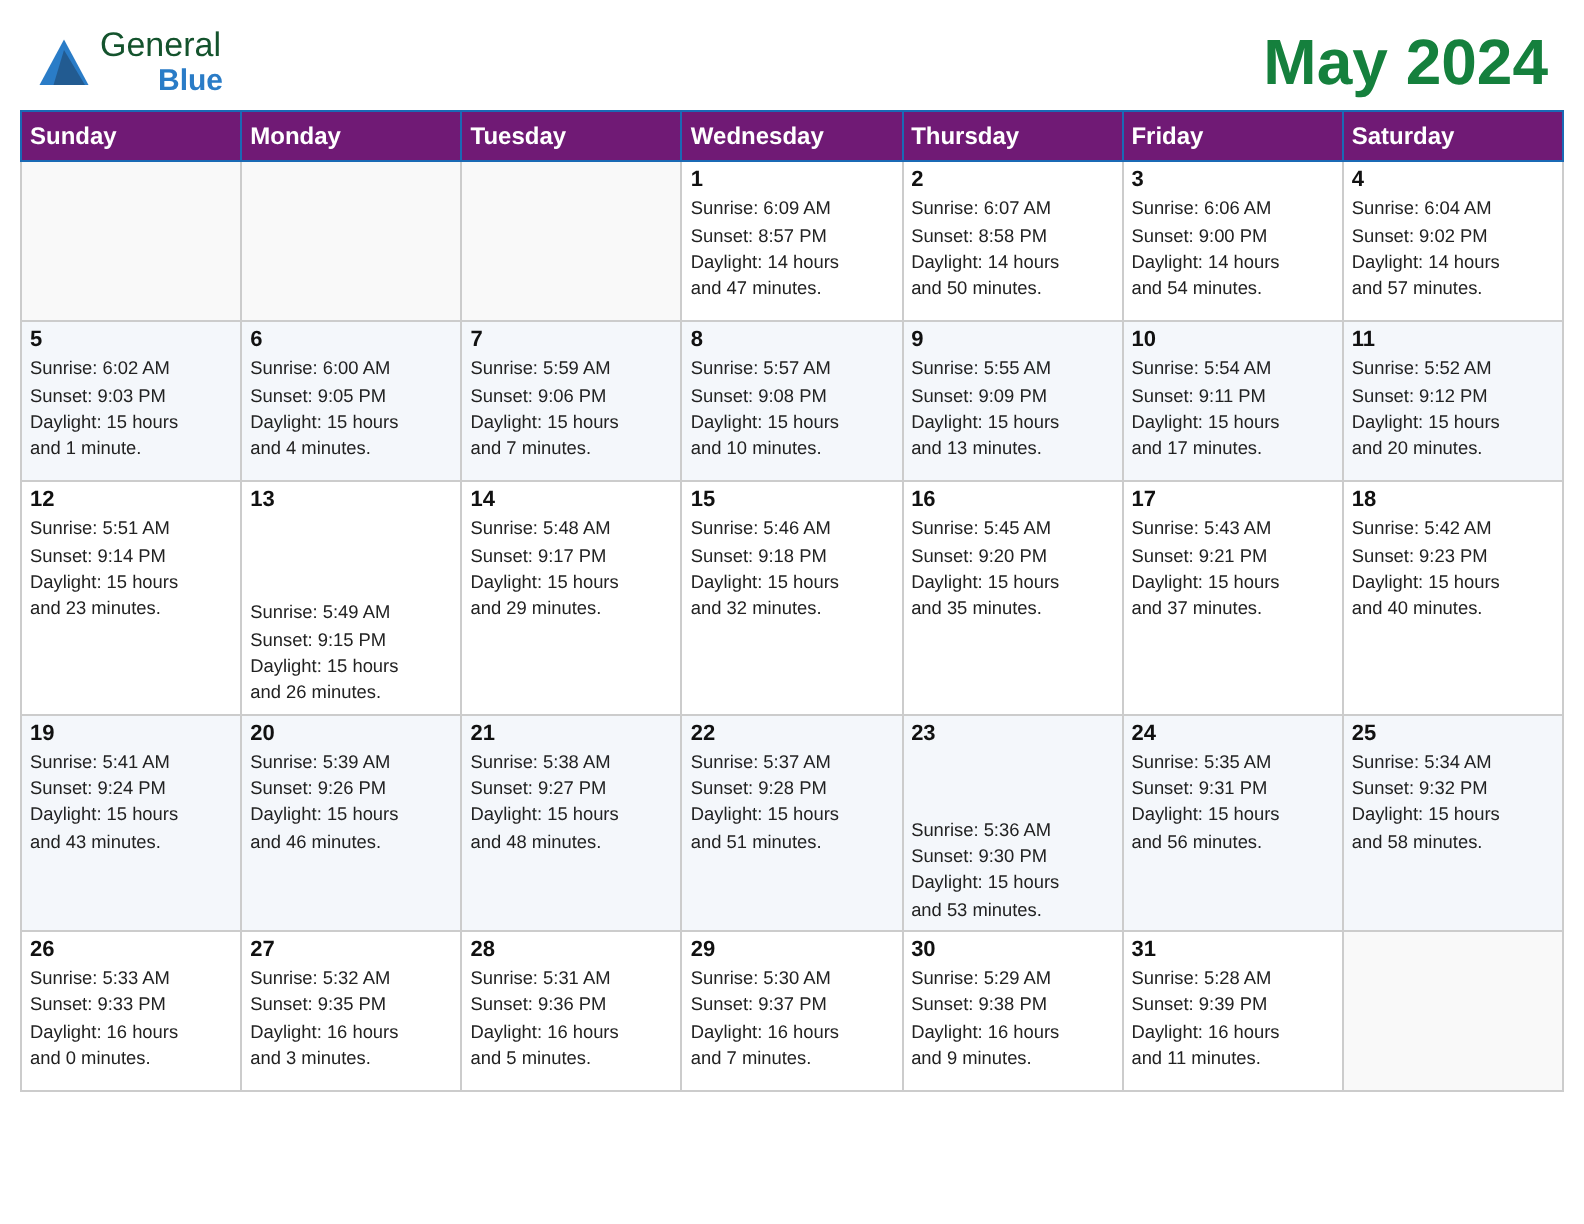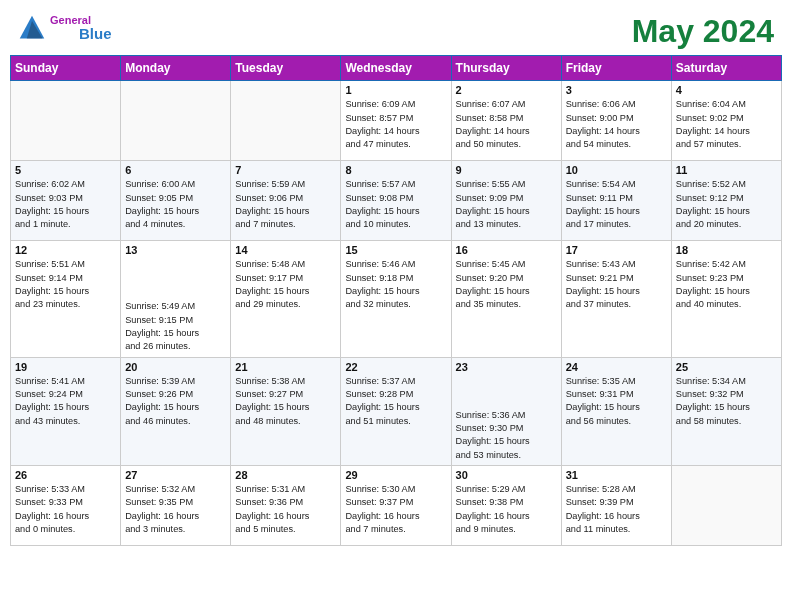--- a/index.html
+++ b/index.html
@@ -27,23 +27,23 @@
       display: flex;
       align-items: center;
       gap: 0px;
     }
     .logo-text {
       display: flex;
       flex-direction: column;
       line-height: 1.1;
     }
     .logo-general {
-      font-size: 11px;
-      font-weight: bold;
-      color: #a21caf;
+      font-size: 17px;
+      font-weight: normal;
+      color: #14532d;
     }
     .logo-blue {
       font-size: 15px;
       font-weight: bold;
       color: #2a7cc7;
       margin-left: 29px;
     }
     .logo-icon {
       width: 28px;
       height: 28px;
@@ -66,21 +66,21 @@
     .calendar {
       flex: 1;
       padding: 0 10px 10px 10px;
     }
     table {
       width: 100%;
       border-collapse: collapse;
       table-layout: fixed;
     }
     thead tr th {
-      background: #a21caf;
+      background: #701a75;
       color: #fff;
       font-size: 12px;
       font-weight: bold;
       padding: 5px 4px;
       text-align: left;
       border: 1px solid #1a6ab5;
     }
     tbody tr td {
       border: 1px solid #ccc;
       vertical-align: top;

